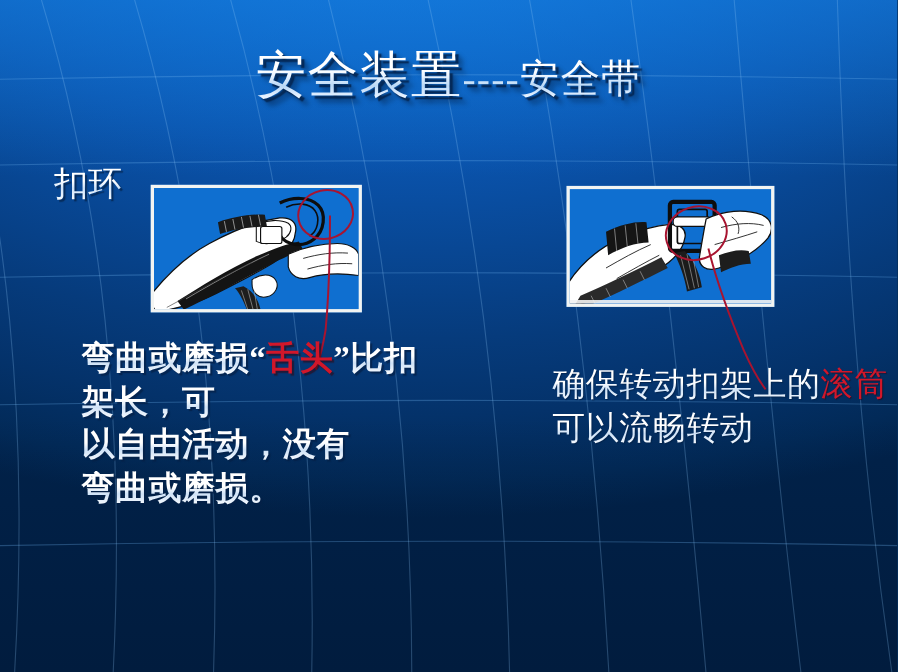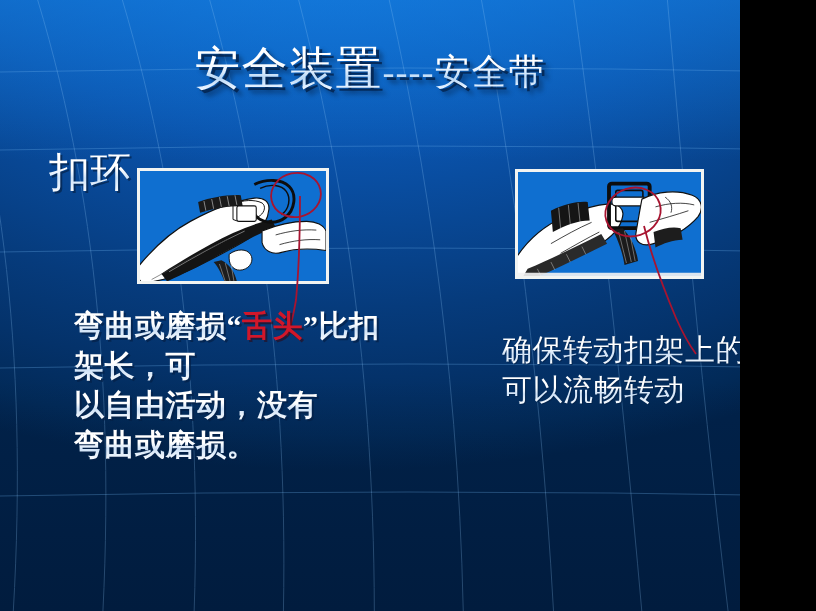--- a/index.html
+++ b/index.html
@@ -2,21 +2,21 @@
 <html><head>
 <meta charset="utf-8">
 <style>
   html, body {
     margin: 0;
     padding: 0;
     background: #000;
   }
   #slide {
     position: relative;
-    width: 740px;
+    width: 816px;
     height: 611px;
     overflow: hidden;
     font-family: "Liberation Serif", "DejaVu Serif", serif;
     background: #0a66c8;
   }
 
   
   .bg-base {
     position: absolute;
     inset: 0;
@@ -79,21 +79,21 @@
     filter: drop-shadow(3px 3px 0px rgba(3,32,72,0.78))
             drop-shadow(4px 4px 2px rgba(2,24,56,0.45));
   }
   .title .tail { font-size: 36px; }
 
   
   .kouhuan {
     position: absolute;
     left: 49px;
     top: 150px;
-    font-size: 41px;
+    font-size: 31px;
     line-height: 1.1;
     white-space: pre;
     background: linear-gradient(to bottom, #ffffff 0%, #ffffff 42%, #cfe4fa 62%, #ffffff 100%);
     -webkit-background-clip: text;
     background-clip: text;
     color: transparent;
     -webkit-text-fill-color: transparent;
     filter: drop-shadow(2px 2px 0px rgba(4,34,74,0.72));
   }
 

